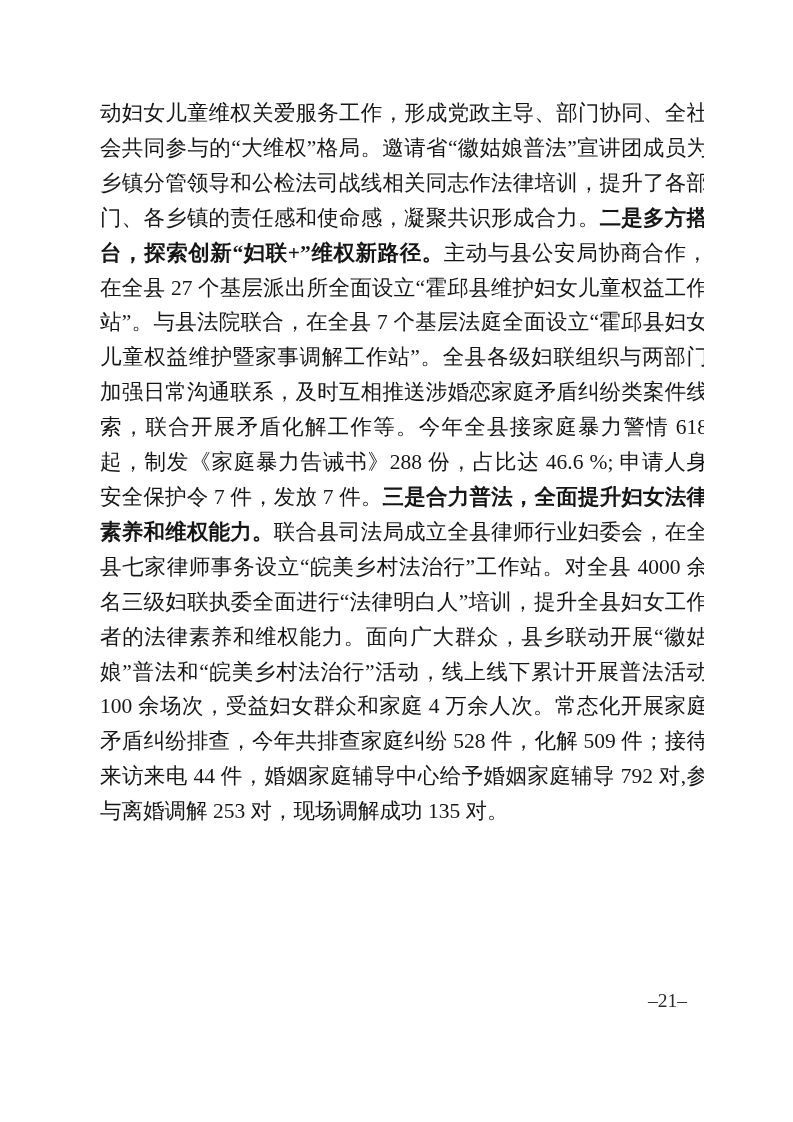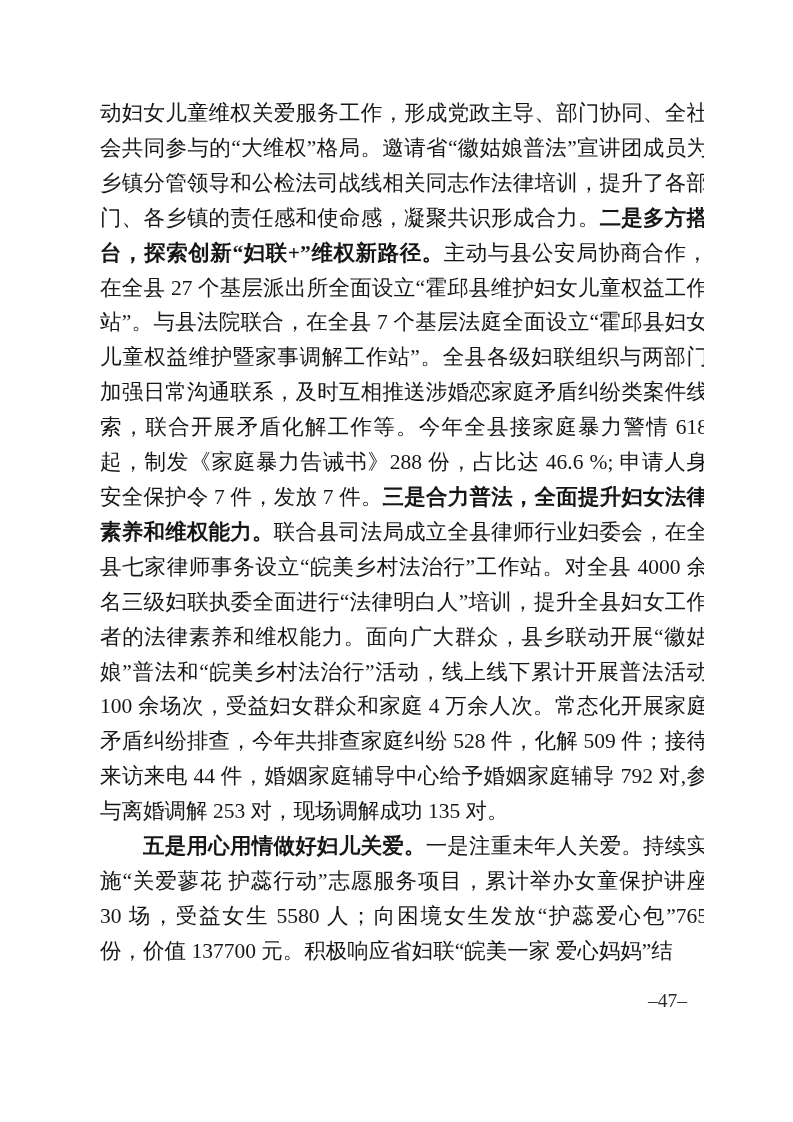--- a/index.html
+++ b/index.html
@@ -51,21 +51,18 @@
 <body>
 
 <div class="page">
 
   <div class="text-block">
 
     <p>
       <span class="seg">动妇女儿童维权关爱服务工作，形成党政主导、部门协同、全社会共同参与的“大维权”格局。邀请省“徽姑娘普法”宣讲团成员为乡镇分管领导和公检法司战线相关同志作法律培训，提升了各部门、各乡镇的责任感和使命感，凝聚共识形成合力。</span><span class="seg bold">二是多方搭台，探索创新“妇联+”维权新路径。</span><span class="seg">主动与县公安局协商合作，在全县 27 个基层派出所全面设立“霍邱县维护妇女儿童权益工作站”。与县法院联合，在全县 7 个基层法庭全面设立“霍邱县妇女儿童权益维护暨家事调解工作站”。全县各级妇联组织与两部门加强日常沟通联系，及时互相推送涉婚恋家庭矛盾纠纷类案件线索，联合开展矛盾化解工作等。今年全县接家庭暴力警情 618 起，制发《家庭暴力告诫书》288 份，占比达 46.6 %; 申请人身安全保护令 7 件，发放 7 件。</span><span class="seg bold">三是合力普法，全面提升妇女法律素养和维权能力。</span><span class="seg">联合县司法局成立全县律师行业妇委会，在全县七家律师事务设立“皖美乡村法治行”工作站。对全县 4000 余名三级妇联执委全面进行“法律明白人”培训，提升全县妇女工作者的法律素养和维权能力。面向广大群众，县乡联动开展“徽姑娘”普法和“皖美乡村法治行”活动，线上线下累计开展普法活动 100 余场次，受益妇女群众和家庭 4 万余人次。常态化开展家庭矛盾纠纷排查，今年共排查家庭纠纷 528 件，化解 509 件；接待来访来电 44 件，婚姻家庭辅导中心给予婚姻家庭辅导 792 对,参与离婚调解 253 对，现场调解成功 135 对。</span>
     </p>
 
-    <p class="para-indent">
-      <span class="seg bold">五是用心用情做好妇儿关爱。</span><span class="seg">一是注重未年人关爱。持续实施“关爱蓼花 护蕊行动”志愿服务项目，累计举办女童保护讲座 30 场，受益女生 5580 人；向困境女生发放“护蕊爱心包”765 份，价值 137700 元。积极响应省妇联“皖美一家 爱心妈妈”结</span>
-    </p>
 
   </div>
 
-  <div class="page-number">–47–</div>
+  <div class="page-number">–21–</div>
 
 </div>
 
 </body></html>

